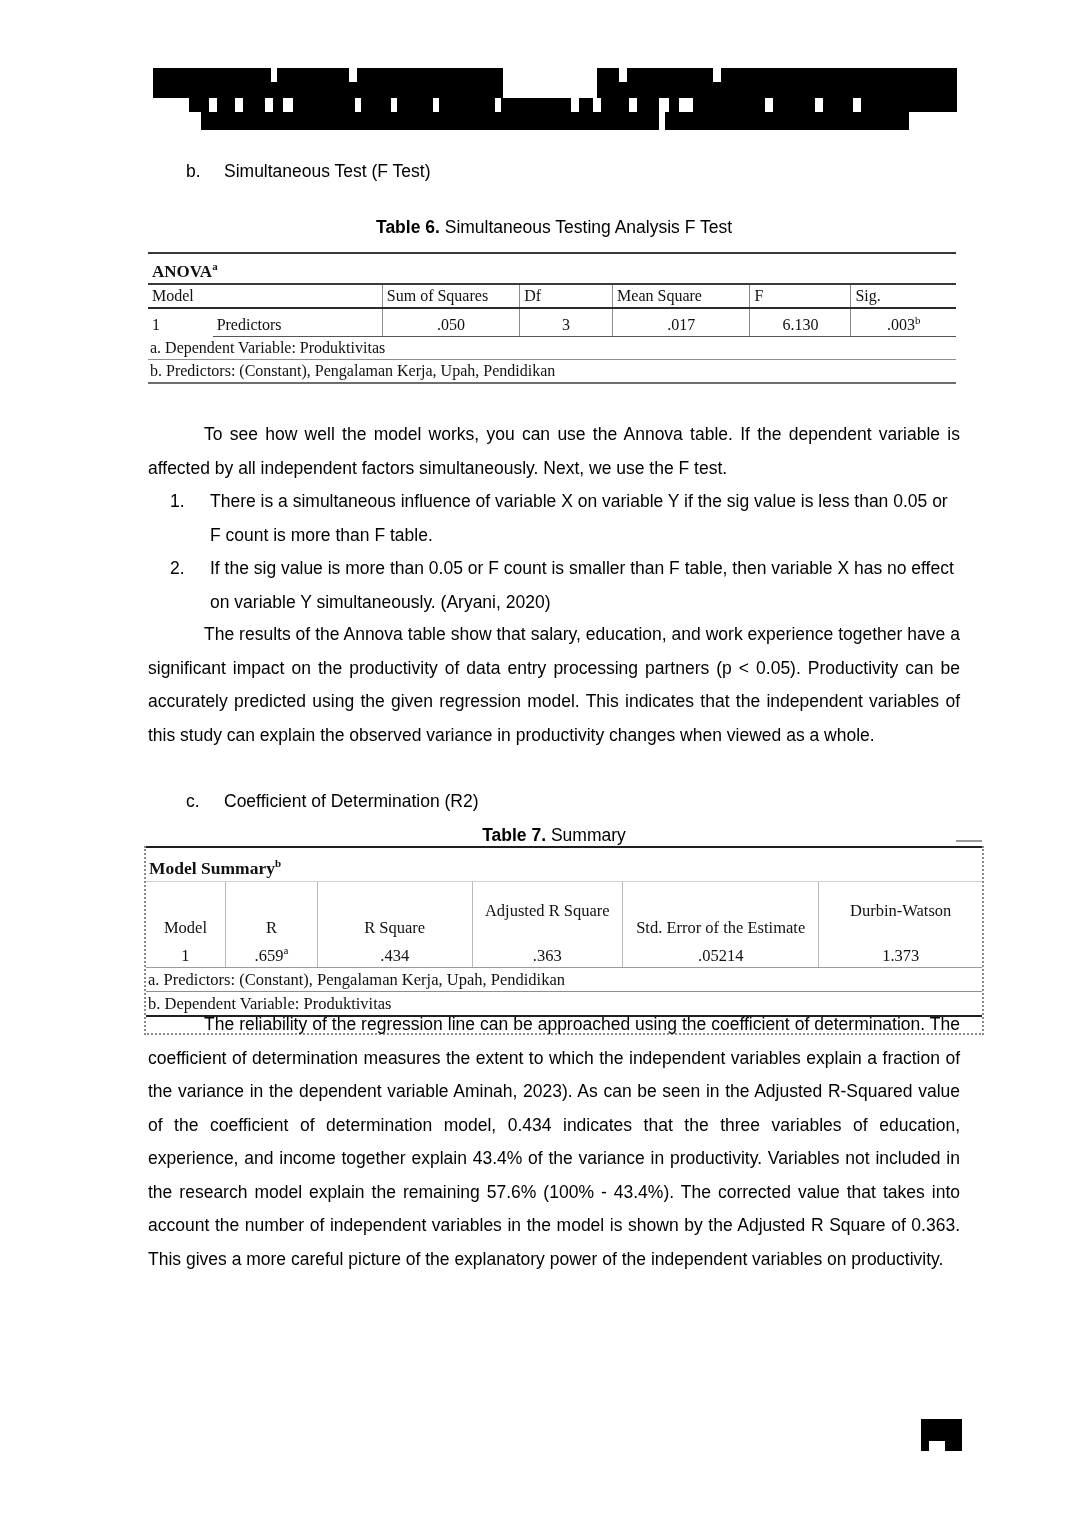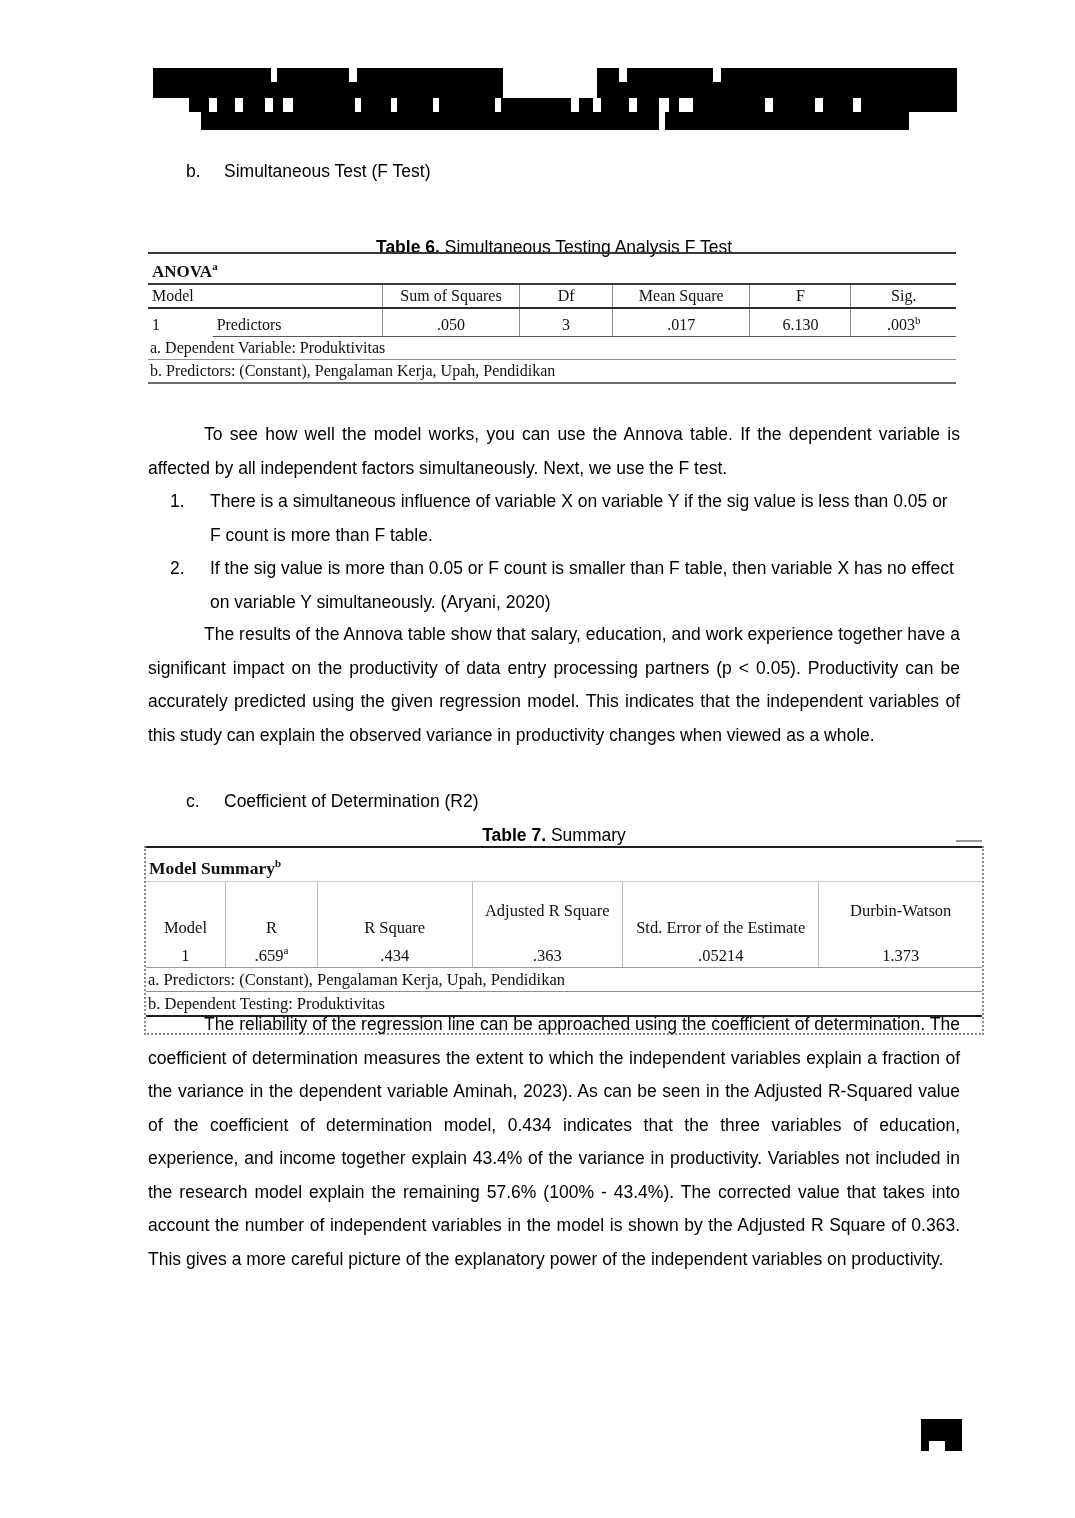--- a/index.html
+++ b/index.html
@@ -108,21 +108,20 @@
   }
   .anova .title-row td {
     font-weight: bold;
     font-size: 17px;
     border-top: 2px solid #3a3a3a;
     border-bottom: 2px solid #3a3a3a;
     padding-top: 2px;
     padding-bottom: 1px;
   }
   .anova .head-row td {
-    text-align: center;
     border-bottom: 2px solid #2b2b2b;
     border-left: 1px solid #8d8d8d;
   }
   .anova .head-row td.c-model {
     text-align: left;
     border-left: none;
   }
   .anova .head-row td.c-blank { border-left: none; }
   .anova .data-row td {
     text-align: center;
@@ -260,21 +259,21 @@
     <span style="left:520px;top:44px; width:244px; height:18px;"></span>
   </div>
 
   <div style="position:absolute; left:148px; top:155px; width:812px;">
     <div class="lettered-item">
       <span class="marker">b.</span>
       <span class="txt">Simultaneous Test (F Test)</span>
     </div>
   </div>
 
-  <div style="position:absolute; left:148px; top:232px; width:812px;">
+  <div style="position:absolute; left:148px; top:212px; width:812px;">
     <div class="table-caption">
       <b>Table 6.</b><span> Simultaneous Testing Analysis F Test</span>
     </div>
   </div>
 
   <div class="anova-wrap spss">
     <table class="anova">
       <colgroup>
         <col style="width:8%">
           <col style="width:21%">
@@ -372,21 +371,21 @@
           <td><span>.659</span><sup>a</sup></td>
           <td>.434</td>
           <td>.363</td>
           <td>.05214</td>
           <td>1.373</td>
         </tr>
         <tr class="note-row">
           <td colspan="6">a. Predictors: (Constant), Pengalaman Kerja, Upah, Pendidikan</td>
         </tr>
         <tr class="note-row lastnote">
-          <td colspan="6">b. Dependent Testing: Produktivitas</td>
+          <td colspan="6">b. Dependent Variable: Produktivitas</td>
         </tr>
       </tbody>
     </table>
   </div>
 
   <div style="position:absolute; left:148px; top:1008px; width:812px;">
     <p class="para">The reliability of the regression line can be approached using the coefficient of determination. The coefficient of determination measures the extent to which the independent variables explain a fraction of the variance in the dependent variable Aminah, 2023). As can be seen in the Adjusted R-Squared value of the coefficient of determination model, 0.434 indicates that the three variables of education, experience, and income together explain 43.4% of the variance in productivity. Variables not included in the research model explain the remaining 57.6% (100% - 43.4%). The corrected value that takes into account the number of independent variables in the model is shown by the Adjusted R Square of 0.363. This gives a more careful picture of the explanatory power of the independent variables on productivity.</p>
   </div>
 
   <div class="footer-redaction" aria-label="redacted page number">

